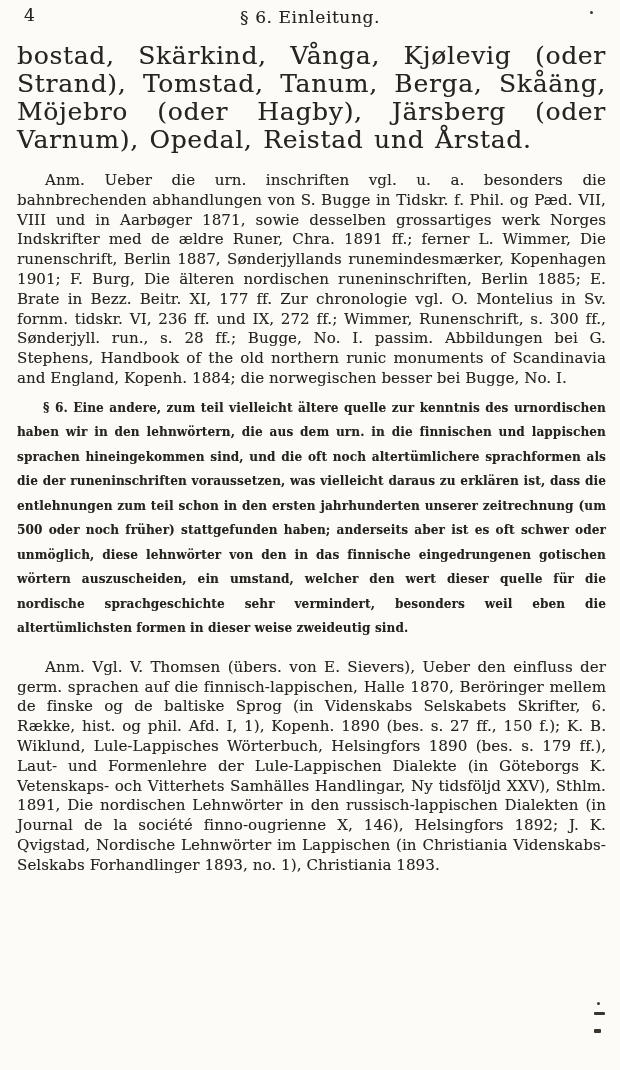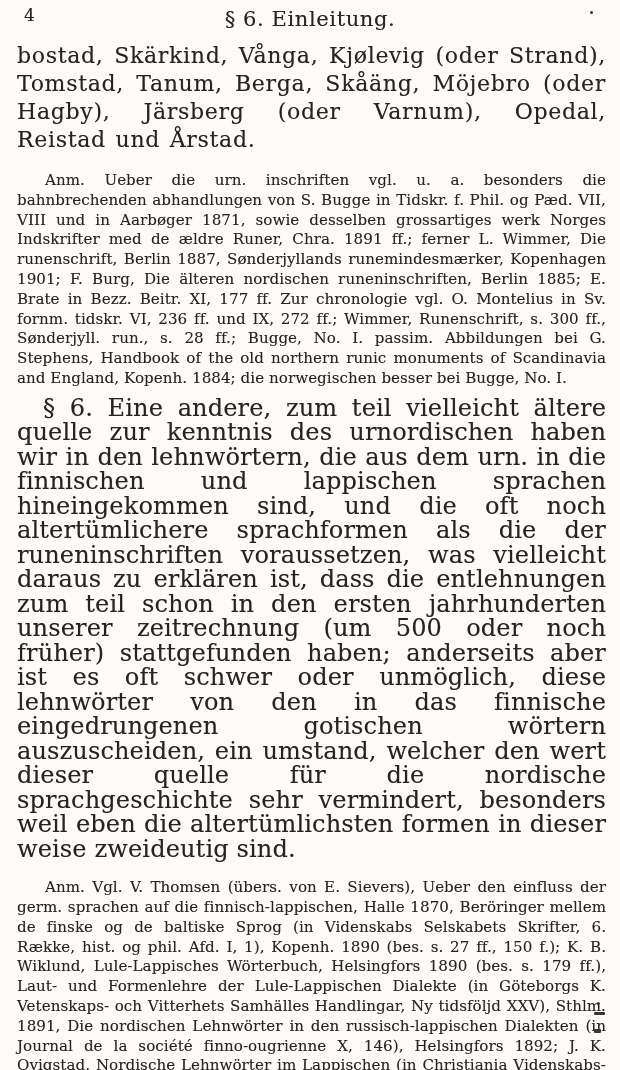--- a/index.html
+++ b/index.html
@@ -26,46 +26,47 @@
     position: absolute;
     left: 24px;
     top: 5px;
     font-size: 17px;
   }
   .running-title {
     position: absolute;
     left: 0; right: 0;
     top: 7px;
     text-align: center;
-    font-size: 21px;
+    font-size: 17px;
     letter-spacing: 0.6px;
   }
 
   
   .text-col {
     padding: 13px 14px 0 17px;
   }
 
   .p-wide {
-    font-size: 22px;
+    font-size: 25px;
     line-height: 28px;
     text-align: justify;
     letter-spacing: 0.7px;
     word-spacing: 2px;
     margin: 0;
   }
   .p-wide.indent { text-indent: 26px; }
 
   .p-body {
-    font-size: 24px;
+    font-size: 12px;
     line-height: 24.5px;
     text-align: justify;
     text-indent: 26px;
     letter-spacing: 0.15px;
     margin: 7px 0 16px 0;
+    font-weight: bold;
   }
 
   .p-note {
     font-size: 15px;
     line-height: 19.8px;
     text-align: justify;
     text-indent: 28px;
     letter-spacing: 0.1px;
     margin: 17px 0 0 0;
   }

